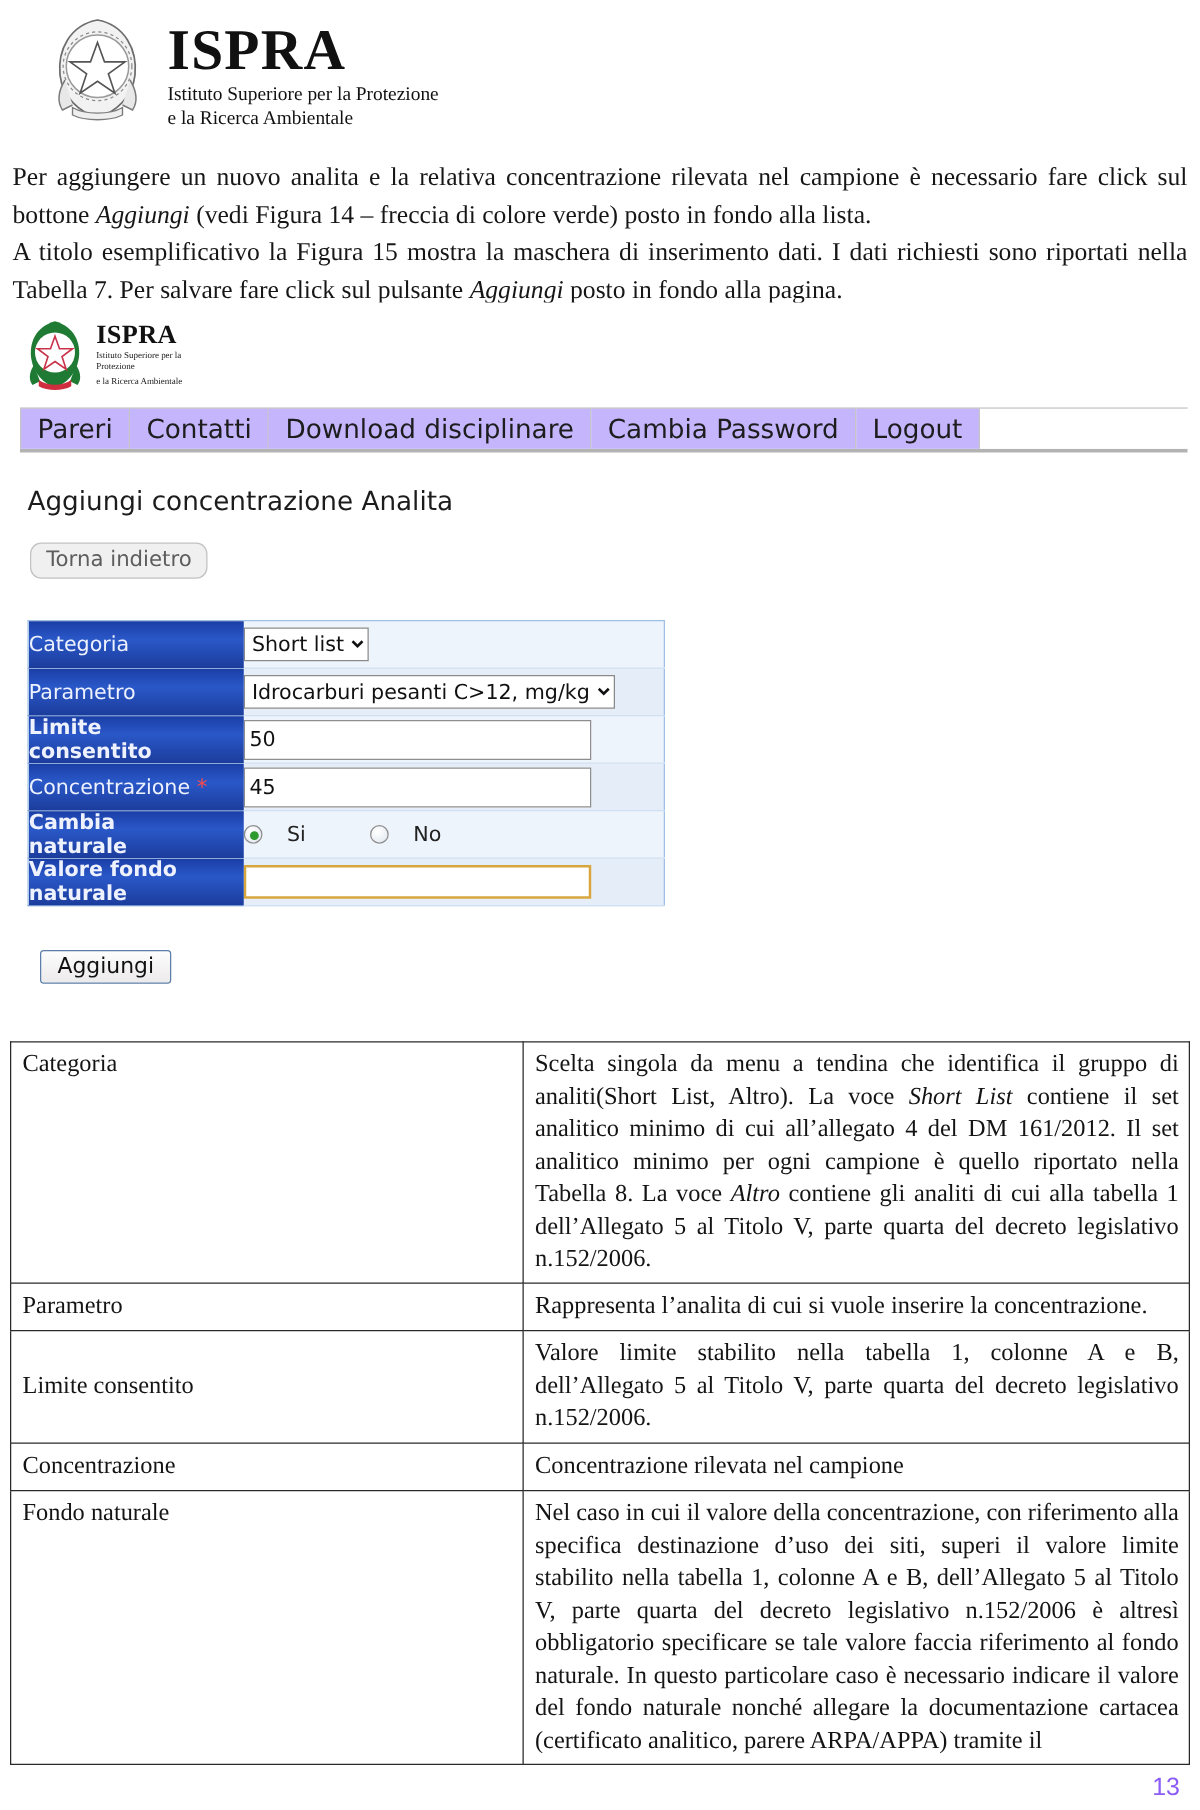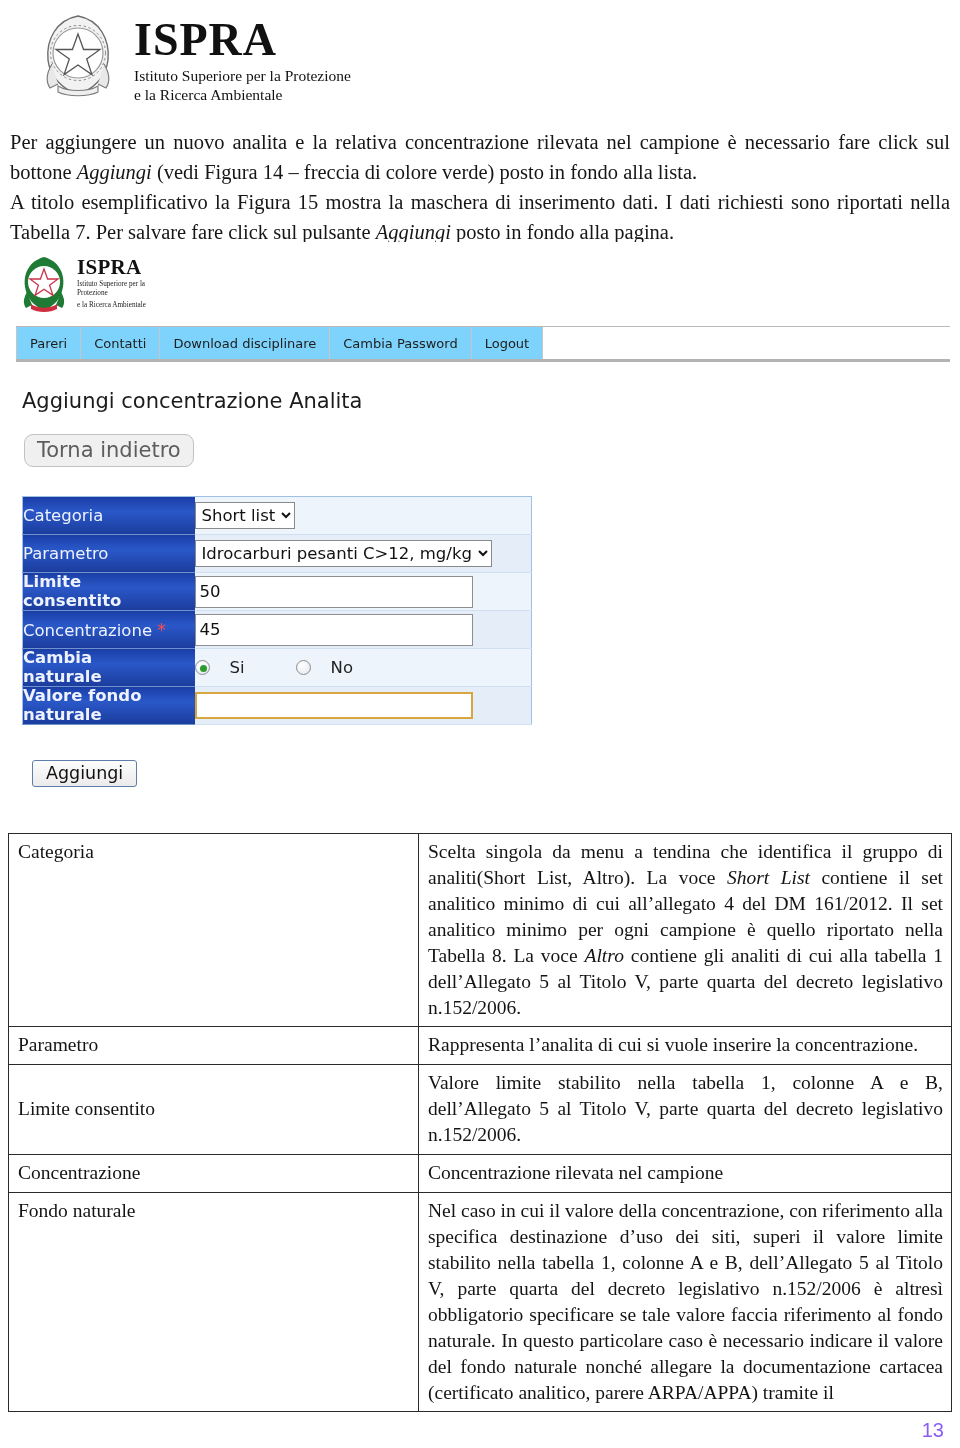--- a/index.html
+++ b/index.html
@@ -68,40 +68,40 @@
   .navbar {
     position:absolute; left:6px; top:84px;
     width:934px; height:36px;
     border-top:1px solid #b9b9b9;
     border-bottom:3px solid #b3b3b3;
     display:flex; align-items:stretch;
     background:#fdfdfd;
   }
   .nav-item {
     font-family:"DejaVu Sans", sans-serif;
-    font-size:13px; color:#1d1d1d;
+    font-size:21px; color:#1d1d1d;
     padding:0 13px;
     display:flex; align-items:center;
     border-right:1px solid #c6c6c6;
     white-space:nowrap;
-    background:#7dd3fc;
+    background:#c4b5fd;
   }
   .nav-item:first-child { border-left:1px solid #c6c6c6; }
   .nav-filler { flex:1; background:#fff; }
 
   .page-title {
     position:absolute; left:12px; top:147px;
     font-family:"DejaVu Sans", sans-serif;
     font-size:21px; color:#1c1c1c;
   }
 
   .btn-back {
     position:absolute; left:14px; top:192px;
     font-family:"DejaVu Sans", sans-serif;
-    font-size:21px; color:#5d5d5d;
+    font-size:17px; color:#5d5d5d;
     background:#f0f0f0;
     border:1px solid #c2c2c2;
     border-radius:9px;
     padding:3px 12px 4px 12px;
   }
 
   
   .formtbl {
     position:absolute; left:12px; top:254px;
     width:510px;

